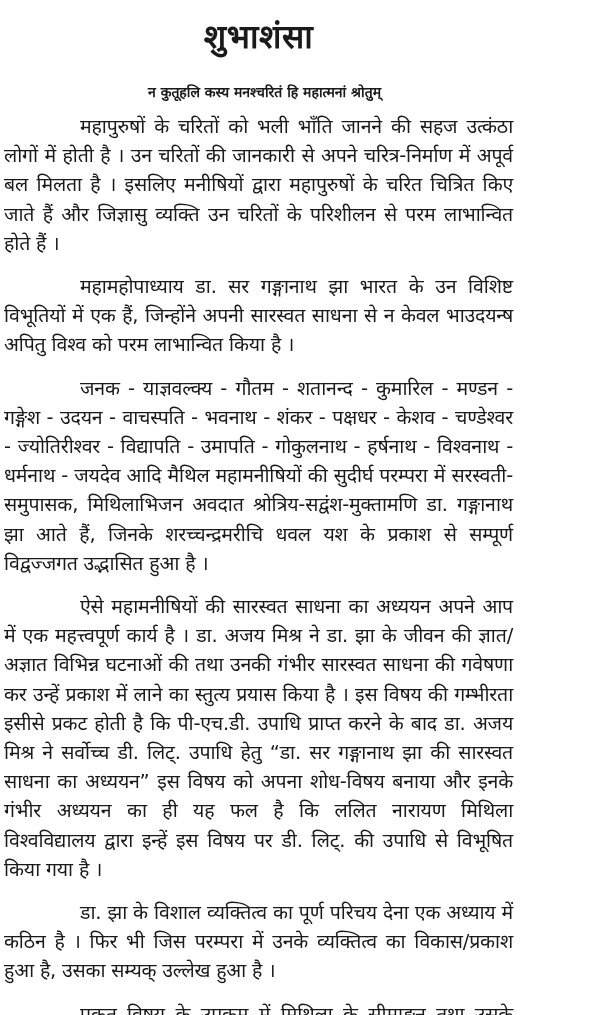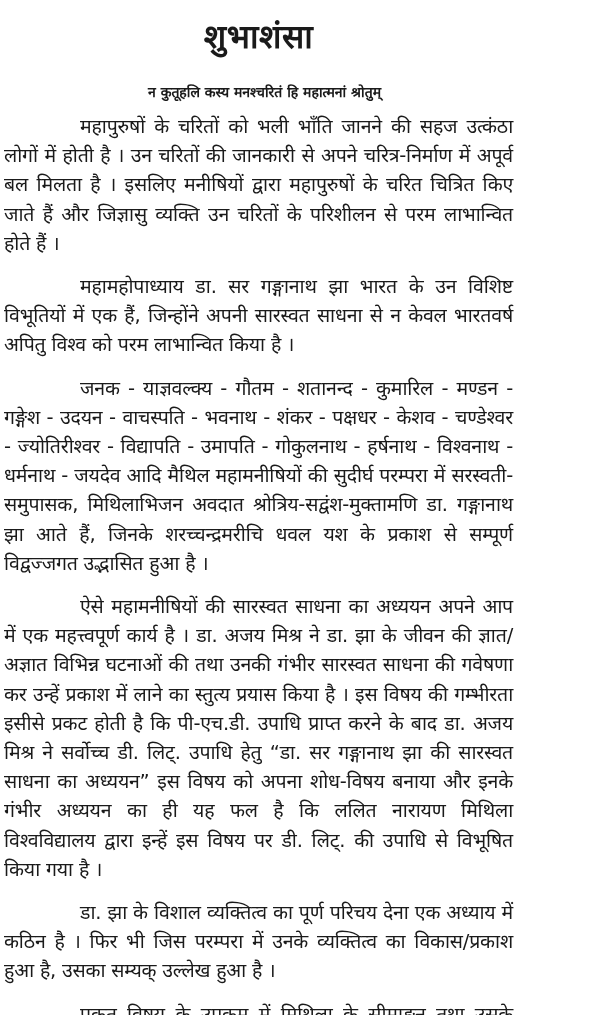--- a/index.html
+++ b/index.html
@@ -50,18 +50,18 @@
   .gap { margin-top: 14px; }
 </style>
 </head>
 <body>
 
 <div class="page">
   <h1 class="title">शुभाशंसा</h1>
   <h2 class="epigraph">न कुतूहलि कस्य मनश्चरितं हि महात्मनां श्रोतुम्</h2>
 
   <p class="para p1">महापुरुषों के चरितों को भली भाँति जानने की सहज उत्कंठा लोगों में होती है । उन चरितों की जानकारी से अपने चरित्र-निर्माण में अपूर्व बल मिलता है । इसलिए मनीषियों द्वारा महापुरुषों के चरित चित्रित किए जाते हैं और जिज्ञासु व्यक्ति उन चरितों के परिशीलन से परम लाभान्वित होते हैं ।</p>
-  <p class="para gap">महामहोपाध्याय डा. सर गङ्गानाथ झा भारत के उन विशिष्ट विभूतियों में एक हैं, जिन्होंने अपनी सारस्वत साधना से न केवल भारतवर्ष अपितु विश्व को परम लाभान्वित किया है ।</p>
+  <p class="para gap">महामहोपाध्याय डा. सर गङ्गानाथ झा भारत के उन विशिष्ट विभूतियों में एक हैं, जिन्होंने अपनी सारस्वत साधना से न केवल भाउदयन्ष अपितु विश्व को परम लाभान्वित किया है ।</p>
   <p class="para gap">जनक - याज्ञवल्क्य - गौतम - शतानन्द - कुमारिल - मण्डन - गङ्गेश - उदयन - वाचस्पति - भवनाथ - शंकर - पक्षधर - केशव - चण्डेश्वर - ज्योतिरीश्वर - विद्यापति - उमापति - गोकुलनाथ - हर्षनाथ - विश्वनाथ - धर्मनाथ - जयदेव  आदि मैथिल महामनीषियों की सुदीर्घ परम्परा में सरस्वती-समुपासक, मिथिलाभिजन अवदात श्रोत्रिय-सद्वंश-मुक्तामणि डा. गङ्गानाथ झा आते हैं, जिनके शरच्चन्द्रमरीचि धवल यश के प्रकाश से सम्पूर्ण विद्वज्जगत उद्भासित हुआ है ।</p>
   <p class="para gap">ऐसे महामनीषियों की सारस्वत साधना का अध्ययन अपने आप में एक महत्त्वपूर्ण कार्य है । डा. अजय मिश्र ने डा. झा के जीवन की ज्ञात/अज्ञात विभिन्न घटनाओं की तथा उनकी गंभीर सारस्वत साधना की गवेषणा कर उन्हें प्रकाश में लाने का स्तुत्य प्रयास किया है । इस विषय की गम्भीरता इसीसे प्रकट होती है कि पी-एच.डी. उपाधि प्राप्त करने के बाद डा. अजय मिश्र ने सर्वोच्च डी. लिट्. उपाधि हेतु “डा. सर गङ्गानाथ झा की सारस्वत साधना का अध्ययन” इस विषय को अपना शोध-विषय बनाया और इनके गंभीर अध्ययन का ही यह फल है कि ललित नारायण मिथिला विश्वविद्यालय द्वारा इन्हें इस विषय पर डी. लिट्. की उपाधि से विभूषित किया गया है ।</p>
   <p class="para gap">डा. झा के विशाल व्यक्तित्व का पूर्ण परिचय देना एक अध्याय में कठिन है । फिर भी जिस परम्परा में उनके व्यक्तित्व का विकास/प्रकाश हुआ है, उसका सम्यक् उल्लेख हुआ है ।</p>
   <p class="para gap">प्रकृत विषय के उपक्रम में मिथिला के सीमाङ्कन तथा उसके प्राचीन सारस्वत वैभव के उल्लेख के साथ डा. झा के आरम्भिक जीवन को उद्भासित किया गया है । उनका आदर्श दाम्पत्य-जीवन आज के भटके दाम्पत्य जीवन का सन्मार्ग दर्शक है । प्रसङ्गतः वहीं भारतीय षड्दर्शनों का संक्षिप्त परिचय ग्रन्थ को महनीय बनाता है ।</p>
 </div>
 
 </body></html>

